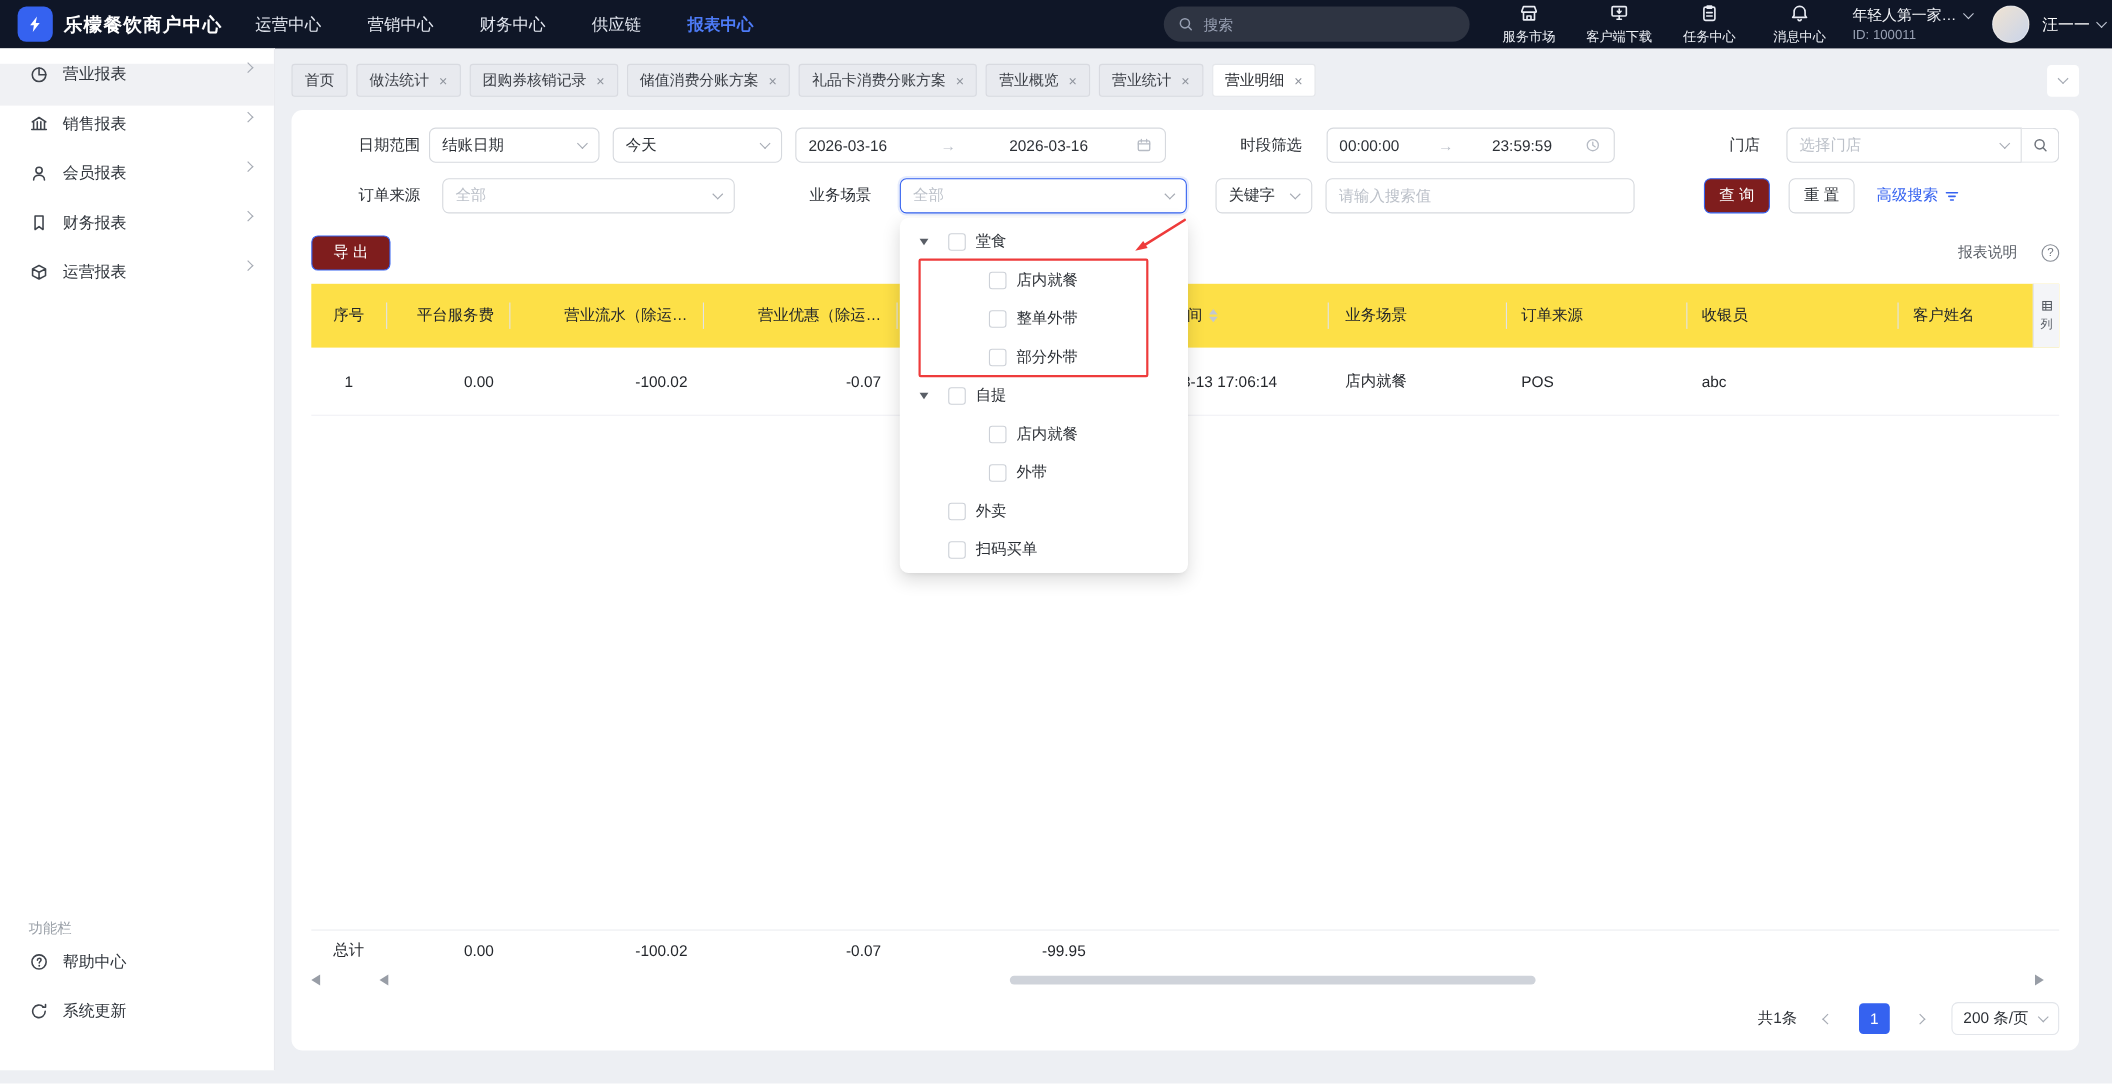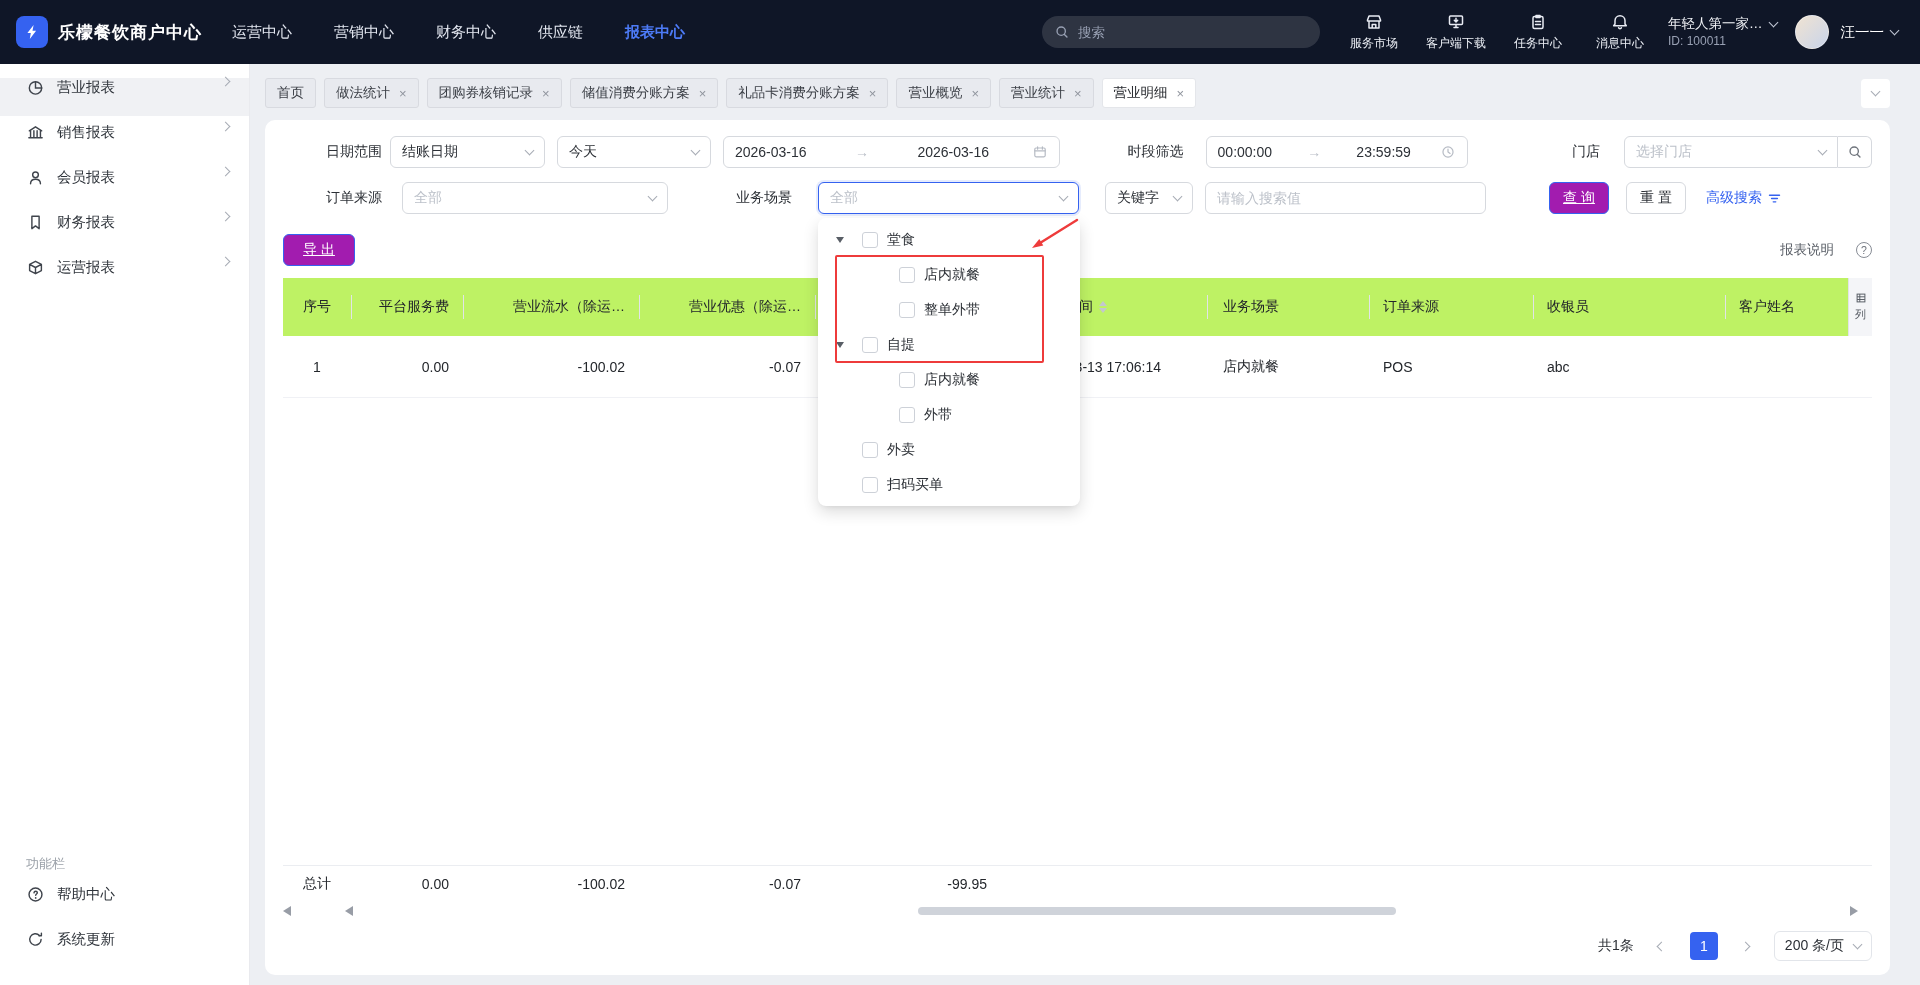--- a/index.html
+++ b/index.html
@@ -7,21 +7,21 @@
   body { font-family:"Liberation Sans","DejaVu Sans",sans-serif; background:#edeff3; color:#2b2f36; font-size:14px; }
   svg { display:block; }
 
   
   .chevron { display:inline-block; width:7px; height:7px; border-right:1.6px solid #a6abb4; border-bottom:1.6px solid #a6abb4; transform:rotate(45deg); margin-top:-3px; }
   .chev-right { transform:rotate(-45deg); margin-top:0; }
   .chev-left  { transform:rotate(135deg); margin-top:0; }
   .chev-light { border-color:#c3c9d6; }
 
   
-  .topbar { height:64px; background:#0f1627; display:flex; align-items:center; padding:0 22px 0 16px; color:#fff; }
+  .topbar { height:44px; background:#0f1627; display:flex; align-items:center; padding:0 6px 0 16px; color:#fff; }
   .logo { display:flex; align-items:center; gap:10px; cursor:pointer; }
   .logo-badge { width:32px; height:32px; border-radius:8px; background:#3562f0; display:flex; align-items:center; justify-content:center; }
   .logo-title { font-size:17px; font-weight:bold; letter-spacing:1px; white-space:nowrap; }
   .nav { display:flex; gap:42px; margin-left:30px; font-size:15px; color:#e4e8f1; white-space:nowrap; }
   .nav-item { cursor:pointer; }
   .nav-item.active { color:#4d7bf7; font-weight:bold; }
   .header-search { margin-left:auto; width:278px; height:32px; background:rgba(255,255,255,.13); border-radius:16px; display:flex; align-items:center; padding:0 12px; gap:8px; }
   .header-search input { flex:1; background:transparent; border:none; outline:none; color:#84cc16; font-size:13.5px; font-family:inherit; }
   .header-search input::placeholder { color:#98a0b3; }
   .quick-actions { margin-left:24px; display:flex; gap:22px; }
@@ -66,21 +66,21 @@
   .w158{width:158px} .w157{width:157px} .w266{width:266px} .w261{width:261px} .w88{width:88px} .w281{width:281px}
   .daterange { width:344px; margin-left:12px; justify-content:space-between; }
   .timerange { width:268px; margin-left:14px; justify-content:space-between; }
   .ml12{margin-left:12px} .ml17{margin-left:17px} .ml20{margin-left:20px} .ml26{margin-left:26px} .ml63{margin-left:63px} .ml68{margin-left:68px} .ml104{margin-left:104px}
   .store-group { display:flex; margin-left:16px; }
   .store-sel { width:214px; border-radius:6px 0 0 6px; }
   .store-btn { width:34px; height:32px; border:1px solid #d6d9de; border-left:none; border-radius:0 6px 6px 0; display:flex; align-items:center; justify-content:center; cursor:pointer; background:#fff; }
   .keyword-input { outline:none; font-family:inherit; }
   .keyword-input::placeholder { color:#bcc1c9; }
   .btn { height:32px; border-radius:6px; font-size:14px; display:flex; align-items:center; justify-content:center; cursor:pointer; white-space:nowrap; }
-  .btn-primary { background:#a21caf; color:#fff; border:1px solid #3562f0;text-decoration:underline; }
+  .btn-primary { background:#7f1d1d; color:#fff; border:1px solid #3562f0; }
   .btn-default { background:#fff; color:#2c3036; border:1px solid #d6d9de; }
   .w60{width:60px}
   .link-adv { color:#3562f0; display:flex; align-items:center; gap:5px; font-size:14px; cursor:pointer; white-space:nowrap; }
 
   
   .scene-wrap { position:relative; margin-left:18px; z-index:50; }
   .scene-dropdown { position:absolute; top:36px; left:0; width:262px; background:#fff; border-radius:8px; box-shadow:0 3px 6px -4px rgba(0,0,0,.12),0 6px 16px rgba(0,0,0,.14); padding:4px 0; }
   .tree-row { height:35px; display:flex; align-items:center; font-size:14px; color:#2c3036; cursor:pointer; }
   .lv1c { padding-left:16px; }
   .lv1  { padding-left:44px; }
@@ -92,21 +92,21 @@
   .red-arrow { position:absolute; left:196px; top:-6px; pointer-events:none; }
 
   
   .toolbar-row { display:flex; align-items:center; justify-content:space-between; padding:6px 18px 10px; }
   .btn-export { width:72px; }
   .report-help { display:flex; align-items:center; gap:22px; color:#595e66; font-size:13.5px; cursor:pointer; }
   .help-circle { width:16px; height:16px; border:1px solid #878c95; border-radius:50%; font-size:10.5px; display:flex; align-items:center; justify-content:center; color:#6c717a; }
 
   
   .table-area { margin:2px 18px 0; flex:1; display:flex; flex-direction:column; min-height:0; }
-  .thead { display:flex; background:#bef264; height:58px; position:relative; padding-right:24px; }
+  .thead { display:flex; background:#fde047; height:58px; position:relative; padding-right:24px; }
   .th { display:flex; align-items:center; font-size:14px; color:#22252a; position:relative; height:100%; }
   .th:not(:first-child)::before { content:""; position:absolute; left:0; top:17px; height:24px; width:1px; background:#e2e3e8; }
   .c0{width:68px; justify-content:center;}
   .c1{width:112px; justify-content:flex-end; padding-right:14px;}
   .c2{width:176px; justify-content:flex-end; padding-right:14px;}
   .c3{width:176px; justify-content:flex-end; padding-right:14px;}
   .c4{width:186px; justify-content:flex-end; padding-right:14px;}
   .c5{width:206px;}
   .th.c5{padding-left:78px;} .td.c5{padding-left:30px;}
   .c6{width:162px; padding-left:16px;}
@@ -391,20 +391,24 @@
                   <span>堂食</span>
                 </div>
                 <div class="tree-row lv2">
                   <span class="cb"></span>
                   <span>店内就餐</span>
                 </div>
                 <div class="tree-row lv2">
                   <span class="cb"></span>
                   <span>整单外带</span>
                 </div>
+                <div class="tree-row lv2">
+                  <span class="cb"></span>
+                  <span>部分外带</span>
+                </div>
                 <div class="tree-row lv1c">
                   <span class="caret-slot">
                       <i class="tree-caret"></i>
                     </span>
                   <span class="cb"></span>
                   <span>自提</span>
                 </div>
                 <div class="tree-row lv2">
                   <span class="cb"></span>
                   <span>店内就餐</span>

